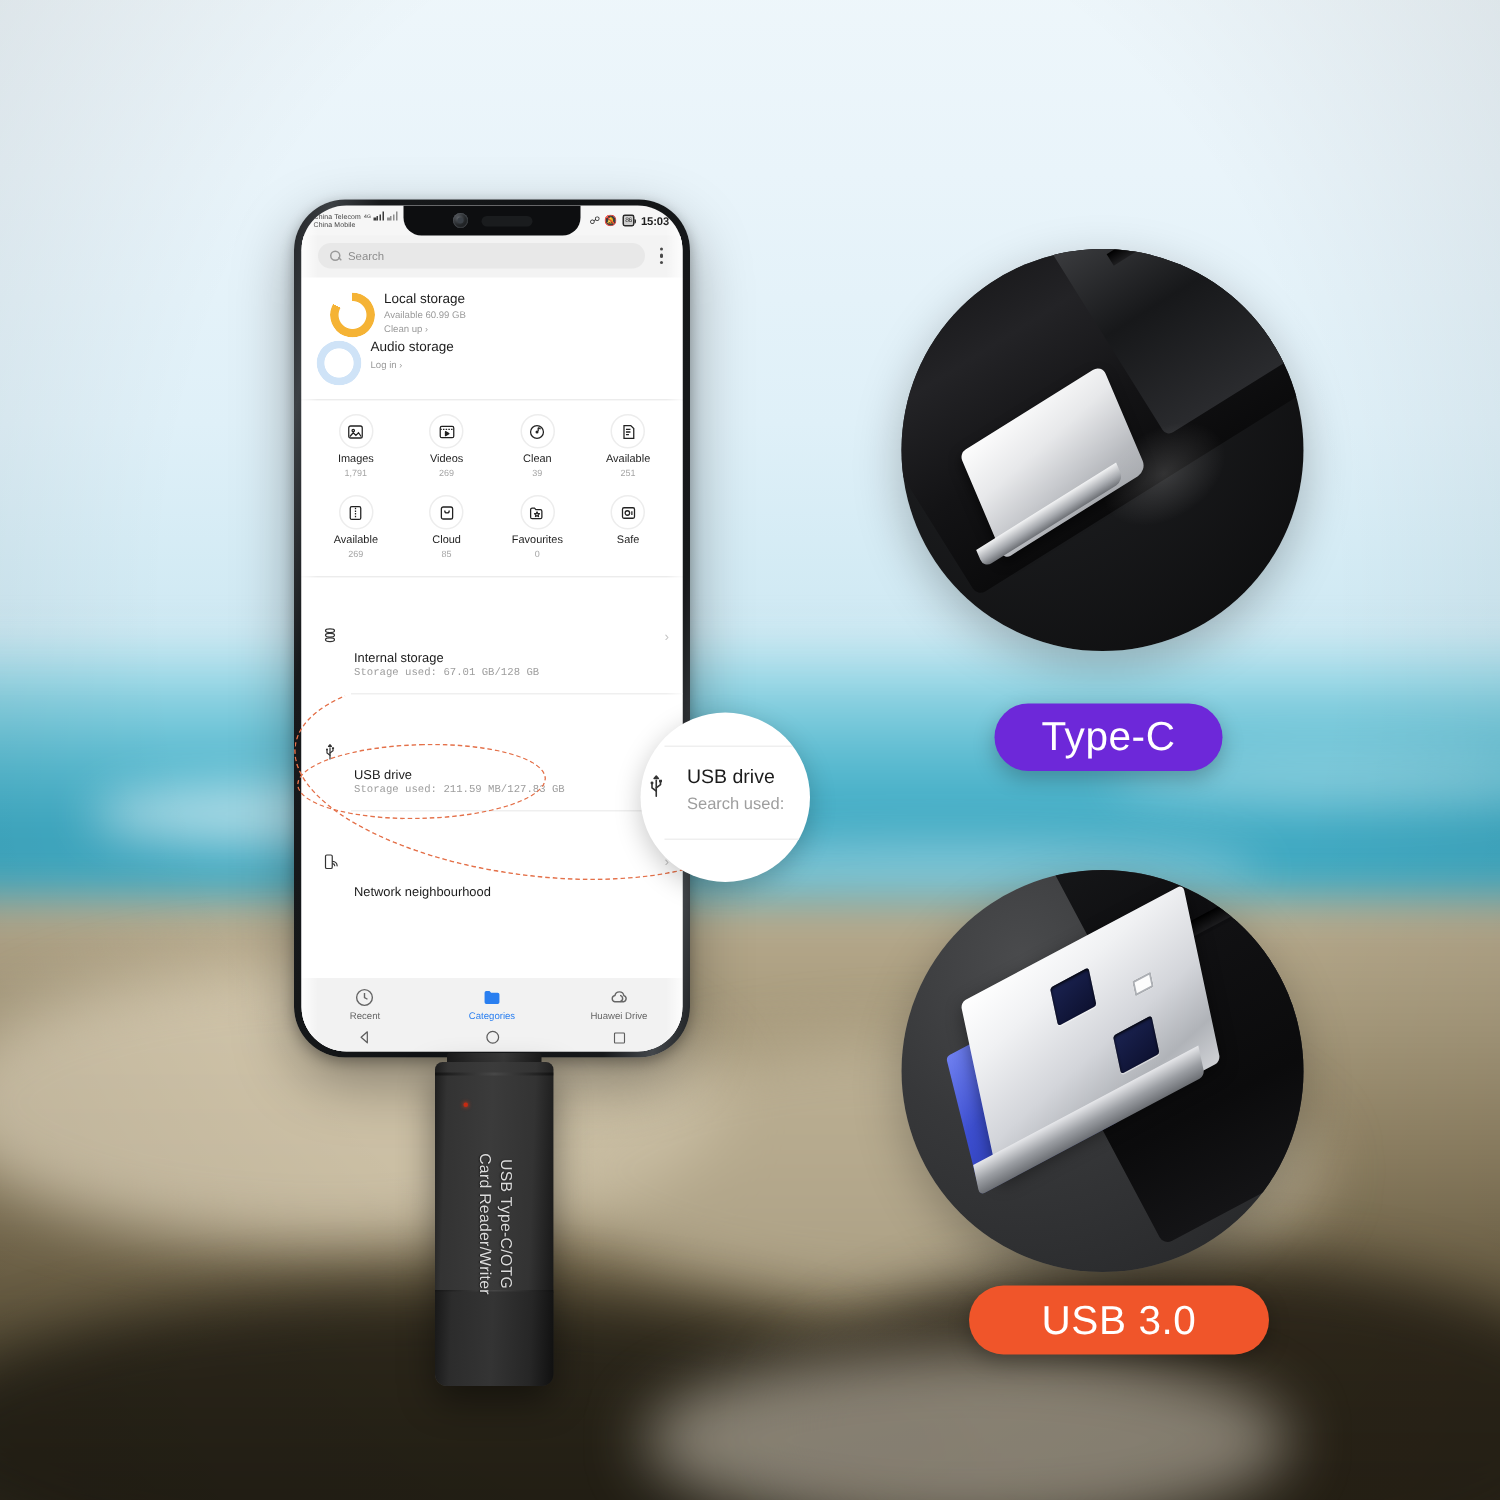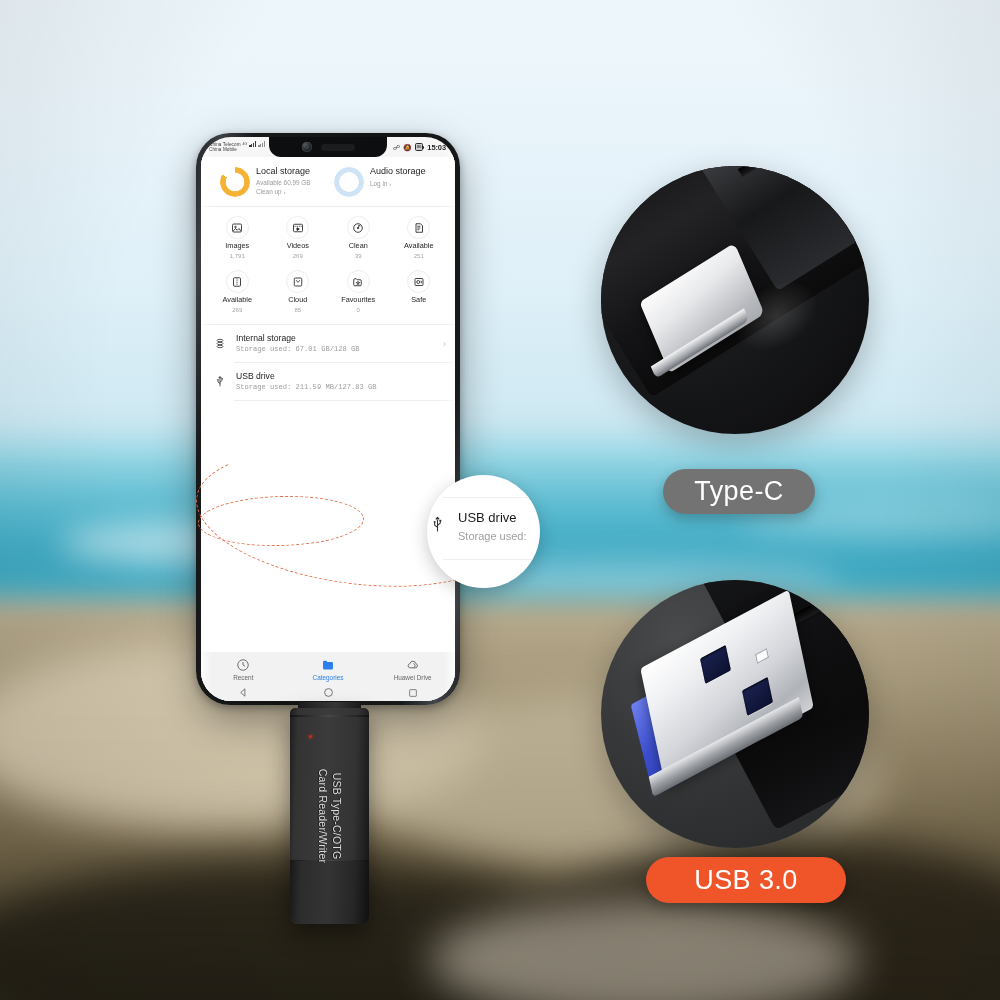--- a/index.html
+++ b/index.html
@@ -102,21 +102,21 @@
   #searchbar {
     flex:1; height:17px; border-radius:9px; background:#e8e8e8;
     display:flex; align-items:center; gap:5px; padding:0 8px;
   }
   .s-mag { width:7px;height:7px;border:1.1px solid #9a9a9a;border-radius:50%; position:relative; flex:none;}
   .s-mag::after{content:"";position:absolute;width:3px;height:1.1px;background:#9a9a9a;transform:rotate(45deg);right:-2.4px;bottom:0.3px;border-radius:1px;}
   #search-placeholder { font-size:7.6px; color:#8e8e8e; }
   #kebab { width:10px; display:flex; flex-direction:column; align-items:center; gap:2px; padding:2px 0; }
   #kebab span { width:2.2px;height:2.2px;border-radius:50%;background:#4a4a4a; display:block;}
 
-  .card { background:#fff; }
+  .card { background:#fff;flex-direction:column; }
 
   
   #storage-card { display:flex; padding:8px 4px 9px 4px; align-items:flex-start; }
   .st-item { display:flex; align-items:flex-start; gap:6px; }
   .st-item.local { width:50%; padding-left:15px; }
   .st-item.cloud { width:50%; padding-left:6px; }
   .ring { width:30px;height:30px;border-radius:50%; flex:none; margin-top:2px; }
   .ring.local { background: conic-gradient(#F5B335 0deg 300deg, #ffffff 300deg 360deg);
                 -webkit-mask: radial-gradient(circle, transparent 9px, #000 9.6px);
                 mask: radial-gradient(circle, transparent 9px, #000 9.6px); }
@@ -145,21 +145,21 @@
 
   
   #list-card { flex:1; }
   .li {
     display:flex; align-items:center; gap:9px; padding:8px 9px 8px 12px;
     position:relative;
   }
   .li-ico { width:14px; display:flex; justify-content:center; flex:none; }
   .li-ico svg { width:12px; height:13px; }
   .li-text { flex:1; min-width:0; }
-  .li-title { font-size:8.6px; color:#1c1c1c; line-height:10px; }
+  .li-title { font-size:8.6px; color:#1c1c1c; line-height:10px;margin-top:40px; }
   .li-sub { font-size:7.1px; color:#9e9e9e; line-height:9px; margin-top:2px;font-family:Liberation Mono, monospace; }
   .li-chev { color:#c2c2c2; font-size:9px; flex:none; }
   .li-div { height:1px; background:#efefef; margin-left:33px; }
 
   
   #bottomnav {
     background:#f2f2f2; padding:6px 0 3px 0;
     display:flex; justify-content:space-around; align-items:flex-end;
   }
   .nav { display:flex; flex-direction:column; align-items:center; gap:2px; width:33%; }
@@ -396,20 +396,31 @@
         <span style="display:flex;align-items:center">
           <span class="batt">86</span>
           <span class="batt-cap"></span>
         </span>
         <span class="clock">15:03</span>
       </div>
     </div>
 
     <div id="app">
 
+      <div id="searchrow">
+        <div id="searchbar">
+          <span class="s-mag"></span>
+          <span id="search-placeholder">Search</span>
+        </div>
+        <div id="kebab">
+            <span></span>
+            <span></span>
+            <span></span>
+          </div>
+      </div>
 
       <div class="card" id="storage-card">
         <div class="st-item local">
           <div class="ring local"></div>
           <div class="st-text">
             <div class="st-title">Local storage</div>
             <div class="st-sub">Available 60.99 GB</div>
             <div class="st-link">
               <span>Clean up</span>
               <span class="chev-s">›</span>
@@ -557,20 +568,32 @@
               <circle cx="8" cy="8.4" r="1.4" fill="#333" stroke="none"></circle>
             </svg>
           </span>
           <span class="li-text">
             <span class="li-title" style="display:block">USB drive</span>
             <span class="li-sub" style="display:block">Storage used: 211.59 MB/127.83 GB</span>
           </span>
         </div>
         <div class="li-div"></div>
 
+        <div class="li">
+          <span class="li-ico">
+            <svg viewBox="0 0 24 24" fill="none" stroke="#333" stroke-width="1.6" stroke-linecap="round">
+              <rect x="6" y="3" width="9" height="18" rx="1.8"></rect>
+              <path d="M15.5 14.5a3 3 0 012.8 2.8M15.5 11.4a6.2 6.2 0 016 6"></path>
+            </svg>
+          </span>
+          <span class="li-text">
+            <span class="li-title" style="display:block">Network neighbourhood</span>
+          </span>
+          <span class="li-chev">›</span>
+        </div>
 
       </div>
 
       <div id="bottomnav">
         <div class="nav">
           <svg viewBox="0 0 24 24" fill="none" stroke="#666" stroke-width="1.6">
             <circle cx="12" cy="12" r="9"></circle>
               <path d="M12 6.8V12l3.4 2"></path>
           </svg>
           <span class="nav-lab">Recent</span>
@@ -624,21 +647,21 @@
           <path d="M12 21V6"></path>
           <path d="M10 4.2l2-2.2 2 2.2z" fill="#333" stroke-linejoin="round"></path>
           <path d="M12 13l4-3V7.6"></path>
           <rect x="14.6" y="5.4" width="2.8" height="2.4" fill="#333" stroke="none"></rect>
           <path d="M12 16l-4-3V9.4"></path>
           <circle cx="8" cy="8.4" r="1.4" fill="#333" stroke="none"></circle>
         </svg>
       </span>
       <span>
         <span class="co-title" style="display:block">USB drive</span>
-        <span class="co-sub" style="display:block">Storage used:</span>
+        <span class="co-sub" style="display:block">Search used:</span>
       </span>
     </div>
     <div id="callout-bot-div"></div>
   </div>
 </div>
 
 <div id="dongle">
   <div id="dongle-neck"></div>
   <div id="dongle-body">
     <div id="dongle-seam-top"></div>
@@ -656,21 +679,21 @@
 
 <div class="prod-circle" id="circle-typec">
   <div class="stick-body" id="tc-body"></div>
   <div class="stick-body" id="tc-body2"></div>
   <div id="tc-gap"></div>
   <div id="tc-plug"></div>
   <div id="tc-plug-edge"></div>
   <div id="tc-shadow"></div>
 </div>
 
-<div class="badge" id="badge-typec" style="background:#737373">
+<div class="badge" id="badge-typec" style="background:#6d28d9">
   <span>Type-C</span>
 </div>
 
 <div class="prod-circle" id="circle-usb">
   <div class="stick-body" id="ua-body"></div>
   <div id="ua-gap"></div>
   <div id="ua-dark"></div>
   <div id="ua-blue"></div>
   <div id="ua-face"></div>
   <div id="ua-lip"></div>

